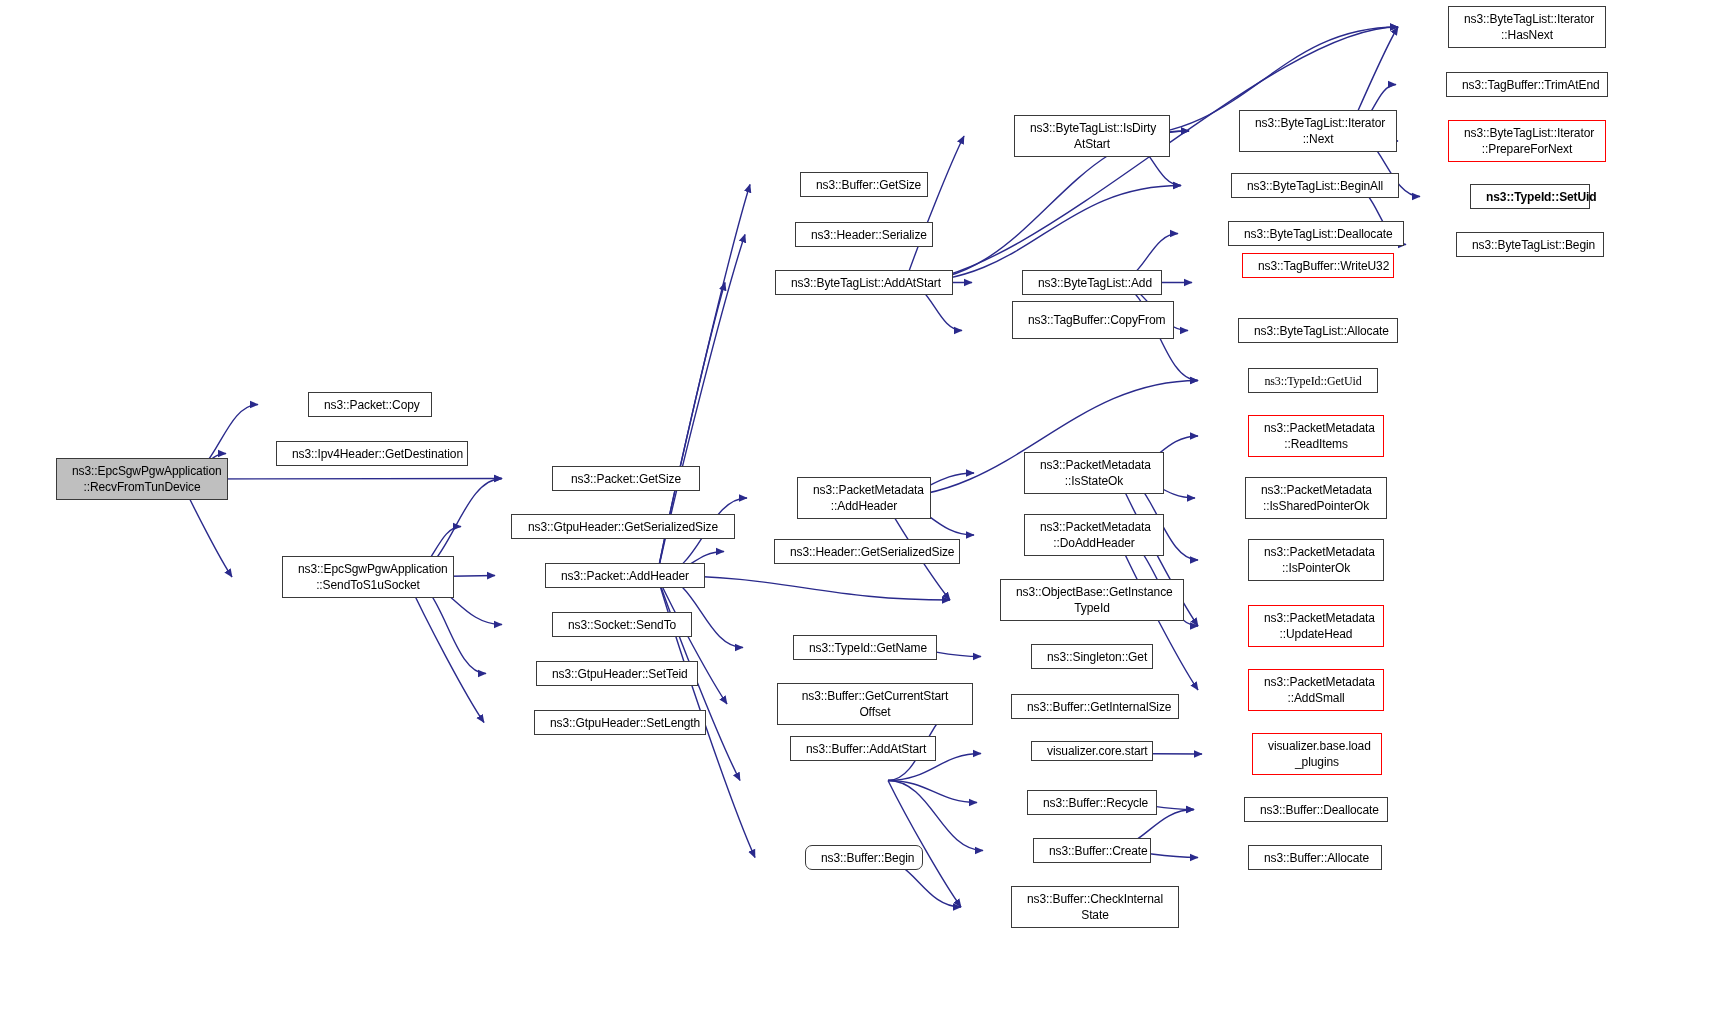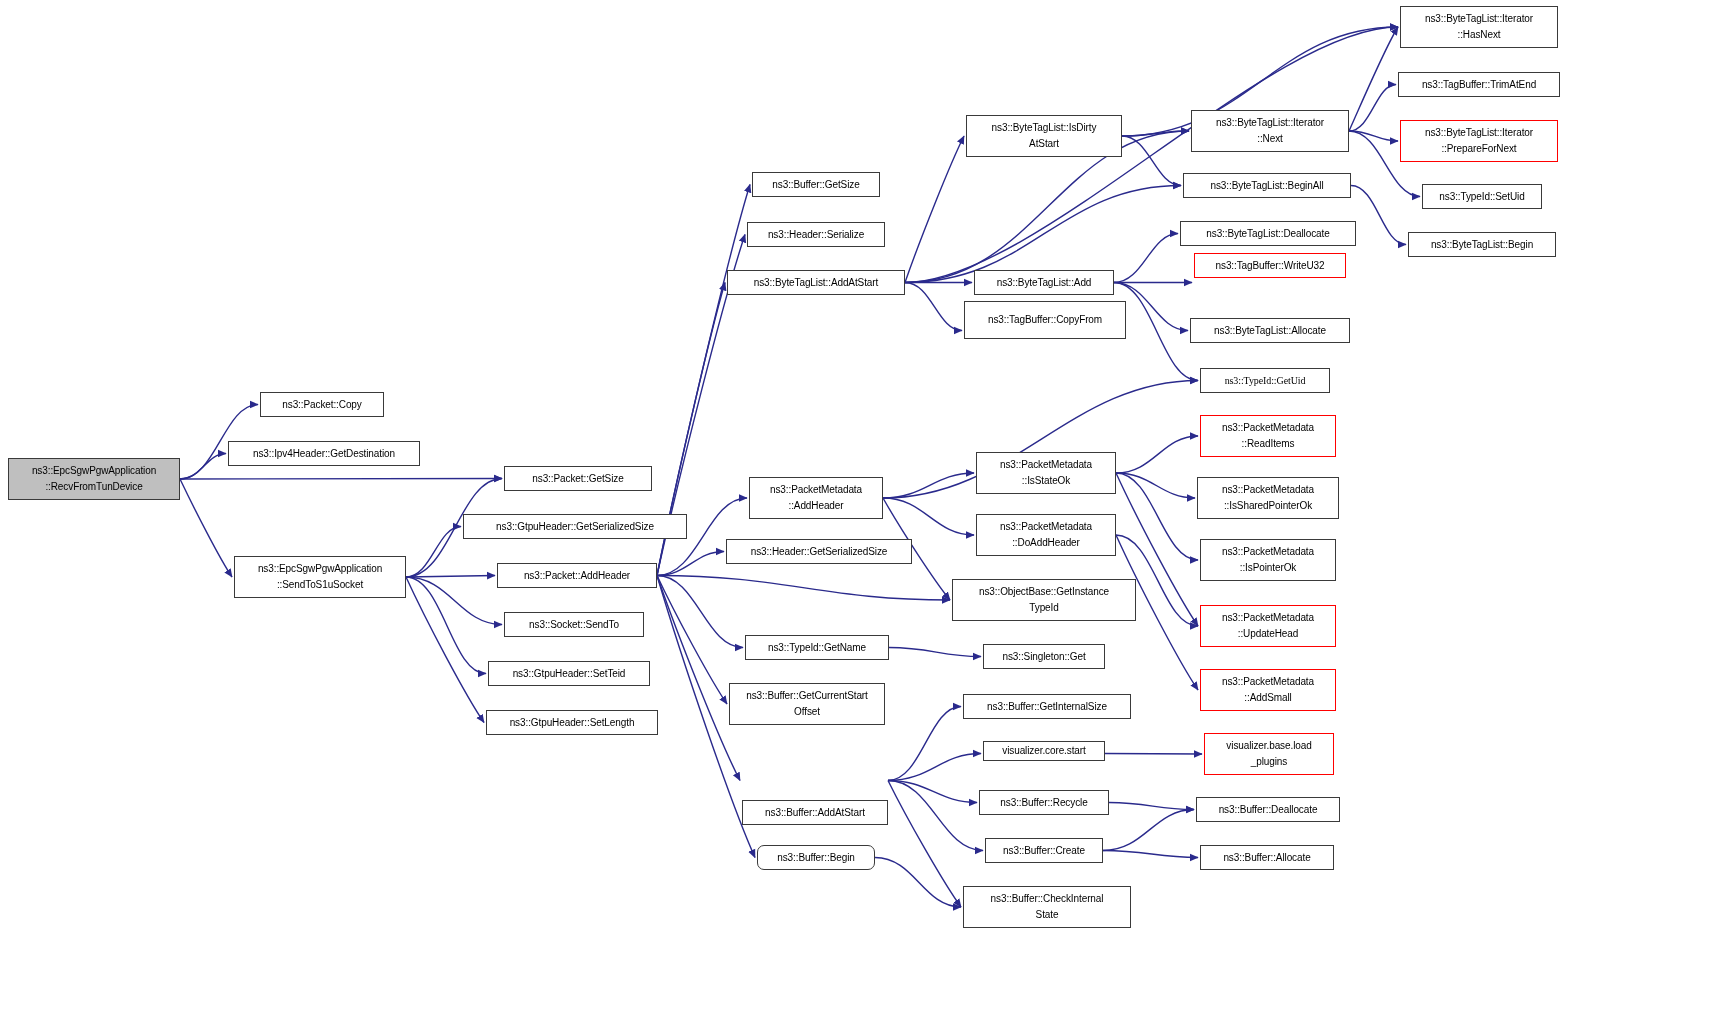--- a/index.html
+++ b/index.html
@@ -9,28 +9,29 @@
     background:#ffffff;
     font-family:"Liberation Sans", sans-serif;
     overflow:hidden;
   }
   #edges{position:absolute;left:0;top:0;width:1715px;height:1021px;pointer-events:none;}
   .node{
     position:absolute;
     box-sizing:border-box;
     display:flex;align-items:center;justify-content:center;
     text-align:center;
-    font-size:10px;
+    font-size:12px;
     line-height:16px;
     color:#000000;
     background:#ffffff;
     border:1px solid #3a3a3a;
     white-space:pre-line;
-    padding:0 8px;
+    padding:0 15px;
     letter-spacing:-0.1px;
+    margin-left:48px;
   }
   .node.red{border:1px solid #ff0000;}
   .node.root{background:#bfbfbf;border:1px solid #3a3a3a;}
   .node span{display:block;width:100%;}
 </style>
 </head>
 <body>
 
 <div id="canvas">
   <svg id="edges" xmlns="http://www.w3.org/2000/svg" viewBox="0 0 1715 1021">
@@ -112,23 +113,23 @@
       <div class="node" style="left: 504px; top: 612px; width: 140px; height: 25px;"><span>ns3::Socket::SendTo</span></div>
       <div class="node" style="left: 488px; top: 661px; width: 162px; height: 25px;"><span>ns3::GtpuHeader::SetTeid</span></div>
       <div class="node" style="left: 486px; top: 710px; width: 172px; height: 25px;"><span>ns3::GtpuHeader::SetLength</span></div>
       <div class="node" style="left: 752px; top: 172px; width: 128px; height: 25px;"><span>ns3::Buffer::GetSize</span></div>
       <div class="node" style="left: 747px; top: 222px; width: 138px; height: 25px;"><span>ns3::Header::Serialize</span></div>
       <div class="node" style="left: 727px; top: 270px; width: 178px; height: 25px;"><span>ns3::ByteTagList::AddAtStart</span></div>
       <div class="node" style="left: 749px; top: 477px; width: 134px; height: 42px;"><span>ns3::PacketMetadata
 ::AddHeader</span></div>
       <div class="node" style="left: 726px; top: 539px; width: 186px; height: 25px;"><span>ns3::Header::GetSerializedSize</span></div>
       <div class="node" style="left: 745px; top: 635px; width: 144px; height: 25px;"><span>ns3::TypeId::GetName</span></div>
-      <div class="node" style="left: 729px; top: 683px; width: 156px; height: 42px; align-items: center;"><span>ns3::Buffer::GetCurrentStart
+      <div class="node" style="left: 729px; top: 683px; width: 196px; height: 42px; align-items: center;"><span>ns3::Buffer::GetCurrentStart
 Offset</span></div>
-      <div class="node" style="left: 742px; top: 800px; width: 146px; height: 25px;"><span>ns3::Buffer::AddAtStart</span></div>
+      <div class="node" style="left: 742px; top: 736px; width: 146px; height: 25px;"><span>ns3::Buffer::AddAtStart</span></div>
       <div class="node" style="left: 757px; top: 845px; width: 118px; height: 25px; border-radius: 7px;"><span>ns3::Buffer::Begin</span></div>
       <div class="node" style="left: 966px; top: 115px; width: 156px; height: 42px;"><span>ns3::ByteTagList::IsDirty
 AtStart</span></div>
       <div class="node" style="left: 974px; top: 270px; width: 140px; height: 25px;"><span>ns3::ByteTagList::Add</span></div>
       <div class="node" style="left: 964px; top: 301px; width: 162px; height: 38px;"><span>ns3::TagBuffer::CopyFrom</span></div>
       <div class="node" style="left: 976px; top: 452px; width: 140px; height: 42px;"><span>ns3::PacketMetadata
 ::IsStateOk</span></div>
       <div class="node" style="left: 976px; top: 514px; width: 140px; height: 42px;"><span>ns3::PacketMetadata
 ::DoAddHeader</span></div>
       <div class="node" style="left: 952px; top: 579px; width: 184px; height: 42px;"><span>ns3::ObjectBase::GetInstance
@@ -159,16 +160,16 @@
 ::AddSmall</span></div>
       <div class="node red" style="left: 1204px; top: 733px; width: 130px; height: 42px;"><span>visualizer.base.load
 _plugins</span></div>
       <div class="node" style="left: 1196px; top: 797px; width: 144px; height: 25px;"><span>ns3::Buffer::Deallocate</span></div>
       <div class="node" style="left: 1200px; top: 845px; width: 134px; height: 25px;"><span>ns3::Buffer::Allocate</span></div>
       <div class="node" style="left: 1400px; top: 6px; width: 158px; height: 42px;"><span>ns3::ByteTagList::Iterator
 ::HasNext</span></div>
       <div class="node" style="left: 1398px; top: 72px; width: 162px; height: 25px;"><span>ns3::TagBuffer::TrimAtEnd</span></div>
       <div class="node red" style="left: 1400px; top: 120px; width: 158px; height: 42px;"><span>ns3::ByteTagList::Iterator
 ::PrepareForNext</span></div>
-      <div class="node" style="left: 1422px; top: 184px; width: 120px; height: 25px;"><span>ns3::TypeId::SetUid</span></div>
+      <div class="node" style="left: 1422px; top: 184px; width: 120px; height: 25px; font-weight: bold;"><span>ns3::TypeId::SetUid</span></div>
       <div class="node" style="left: 1408px; top: 232px; width: 148px; height: 25px;"><span>ns3::ByteTagList::Begin</span></div>
     </div>
 </div>
 
 </body></html>

